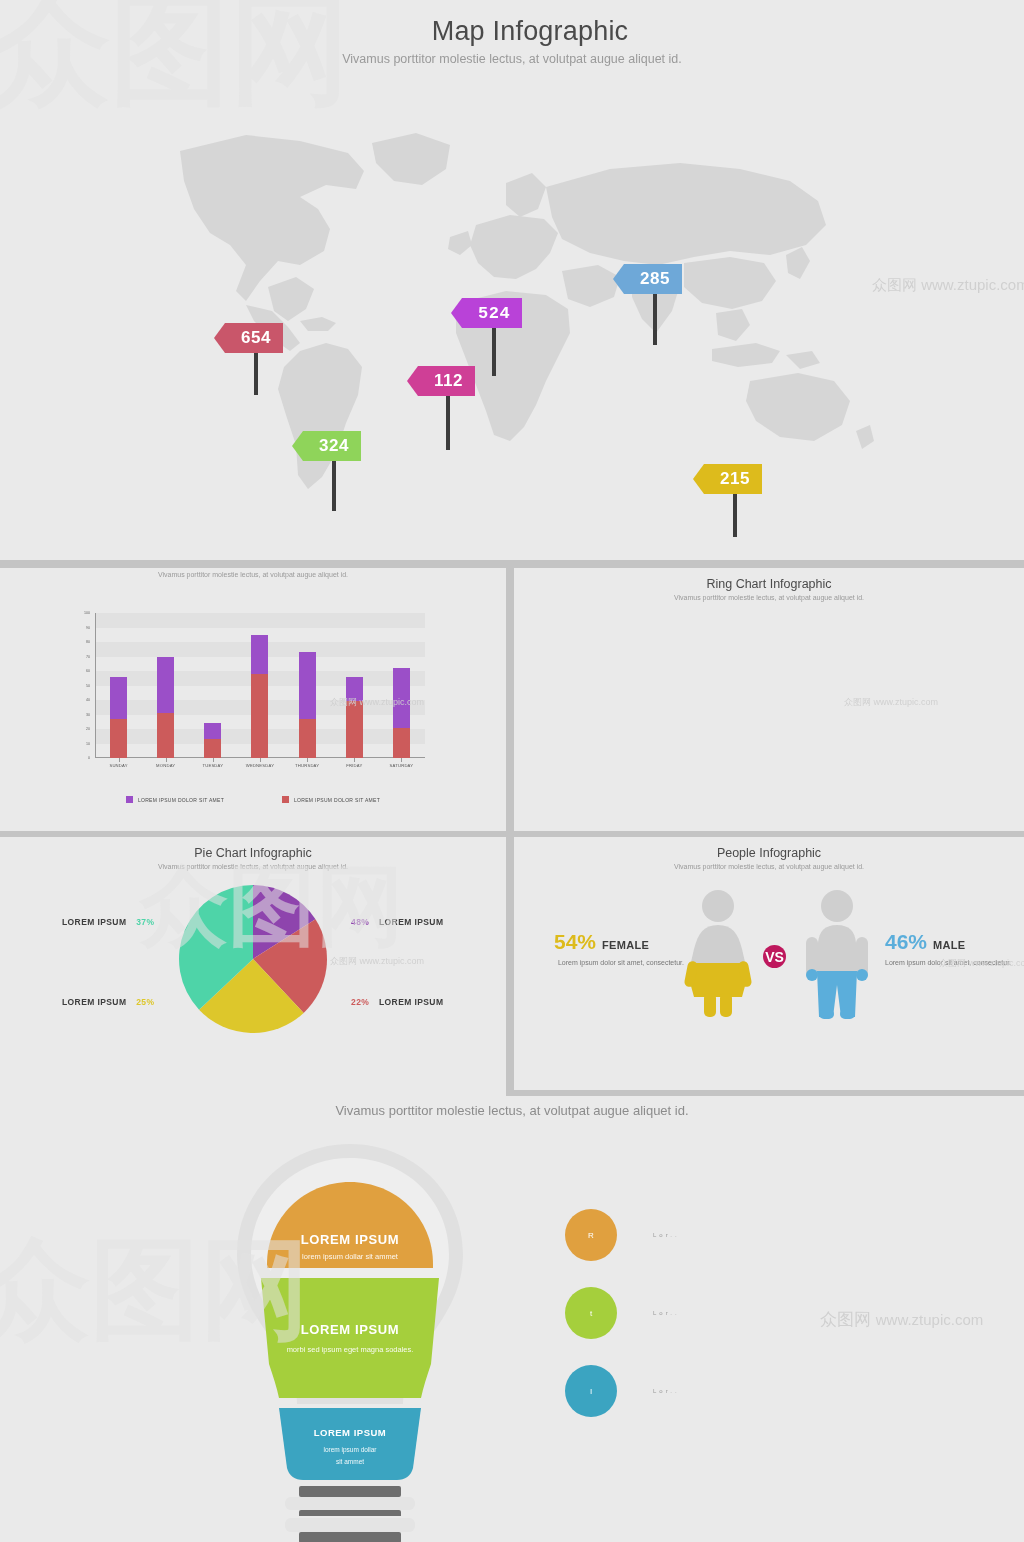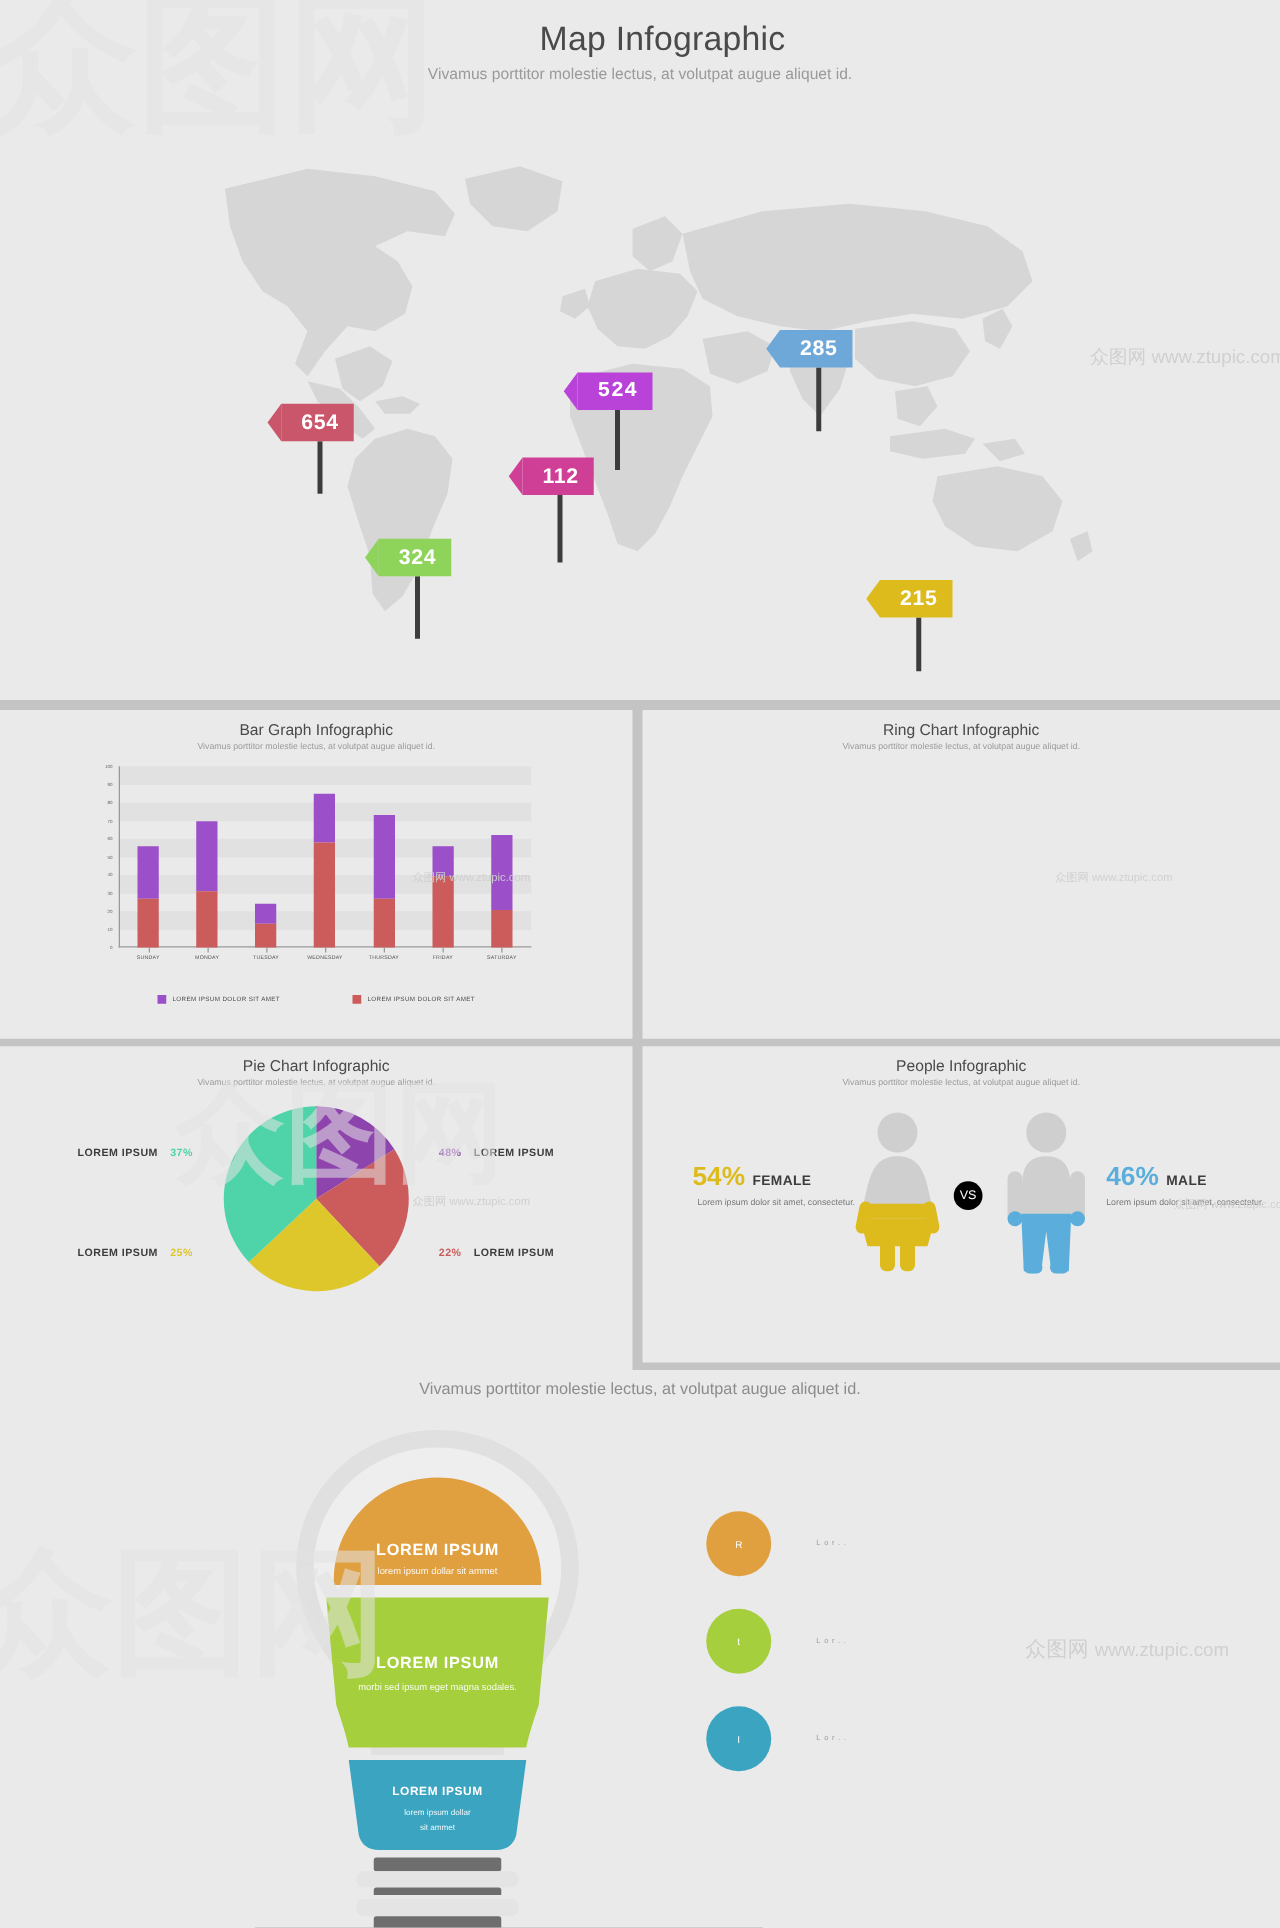--- a/index.html
+++ b/index.html
@@ -93,21 +93,21 @@
   .pie-lbl .t { color:#3d3d3d; }
 
   
   .people-stage { position:absolute; left:0; top:40px; width:510px; height:200px; }
   .p-figure { position:absolute; }
   .p-pct { font-size:21px; font-weight:700; }
   .p-role { font-size:11px; font-weight:700; color:#3d3d3d; letter-spacing:.3px; }
   .p-desc { font-size:7px; color:#777; line-height:1.45; margin-top:4px; }
   .vs-badge {
     position:absolute; width:23px; height:23px; border-radius:50%;
-    background:#000000; color:#fff; font-size:10px; font-weight:400;
+    background:#be185d; color:#fff; font-size:14px; font-weight:700;
     display:flex; align-items:center; justify-content:center;
   }
 
   
   .bulb-sub { text-align:center; font-size:13px; color:#8c8c8c; padding-top:7px; }
   .bulb-wrap { position:absolute; left:215px; top:40px; }
   .bseg-title { font-size:13px; font-weight:700; fill:#fff; letter-spacing:.6px; }
   .bseg-sub   { font-size:7.5px; fill:#ffffff; opacity:.92; }
   .bseg-title-sm { font-size:9.5px; font-weight:700; fill:#fff; letter-spacing:.5px; }
   .bseg-sub-sm   { font-size:6.5px; fill:#fff; opacity:.92; }
@@ -228,21 +228,20 @@
     </div>
 
     <div class="wm" style="left:872px; top:276px;">
       <span>众图网</span>
       <span class="small">www.ztupic.com</span>
     </div>
     <div class="wm-big" style="left:-10px; top:-30px;">众图网</div>
   </section>
 
   <section class="panel" id="bar-panel">
-    <div class="cell-title">Bar Graph Infographic</div>
     <div class="cell-sub">Vivamus porttitor molestie lectus, at volutpat augue aliquet id.</div>
 
     <div class="bar-area">
       <div class="bar-bands" id="bar-bands">
           <div style="top: 0px; height: 14.5px;"></div>
           <div style="top: 29px; height: 14.5px;"></div>
           <div style="top: 58px; height: 14.5px;"></div>
           <div style="top: 87px; height: 14.5px;"></div>
           <div style="top: 116px; height: 14.5px;"></div>
         </div>

